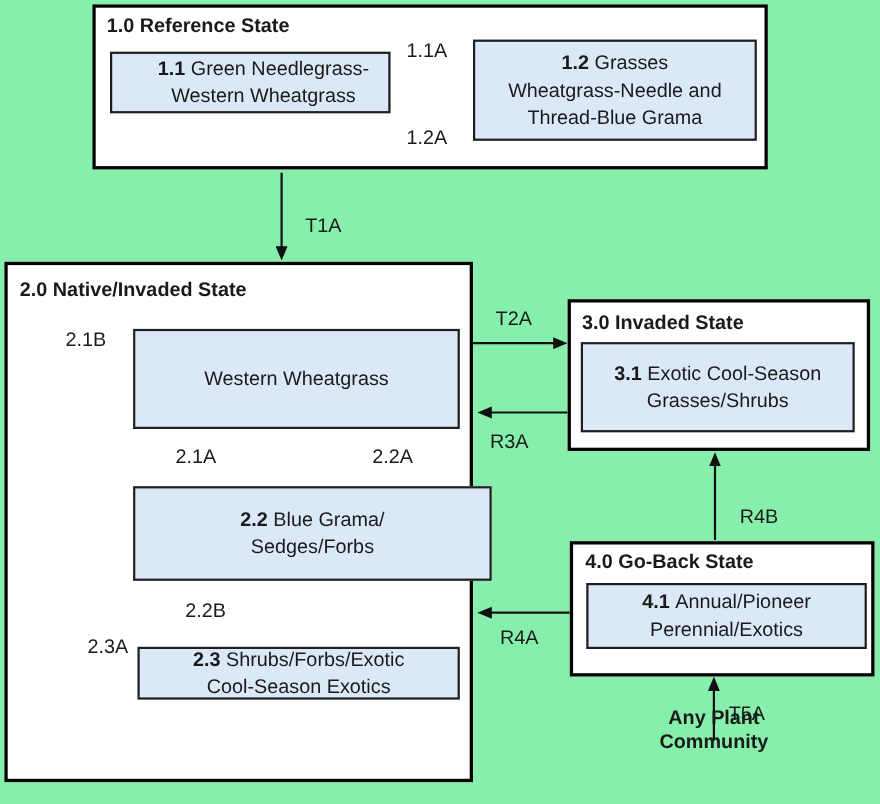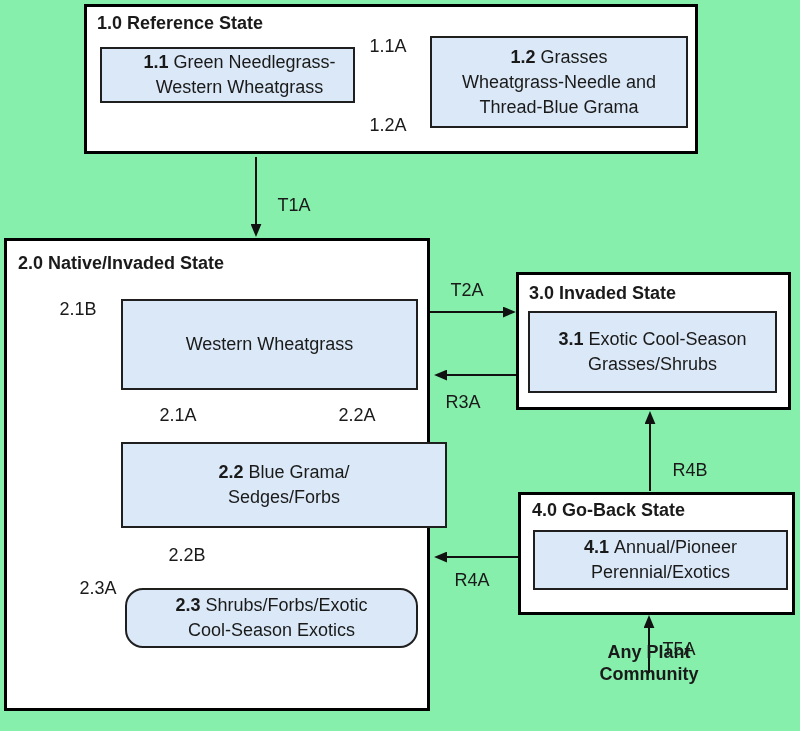--- a/index.html
+++ b/index.html
@@ -90,21 +90,21 @@
   </div>
   <div class="community-box" style="left:121px;top:299px;width:297px;height:91px;">
     <div>Western Wheatgrass</div>
   </div>
   <div class="community-box" style="left:121px;top:442px;width:326px;height:86px;">
     <div>
       <span class="num">2.2</span><span>Blue Grama/</span>
     </div>
     <div>Sedges/Forbs</div>
   </div>
-  <div class="community-box" style="left:125px;top:588px;width:293px;height:60px;border-radius:18px;">
+  <div class="community-box" style="left:125px;top:588px;width:293px;height:48px;">
     <div>
       <span class="num">2.3</span><span>Shrubs/Forbs/Exotic</span>
     </div>
     <div>Cool-Season Exotics</div>
   </div>
 
   <div class="state-box" style="left:516px;top:272px;width:275px;height:138px;">
     <span class="state-title" style="left:10px;top:8px;">3.0 Invaded State</span>
   </div>
   <div class="community-box" style="left:528px;top:311px;width:249px;height:82px;">

